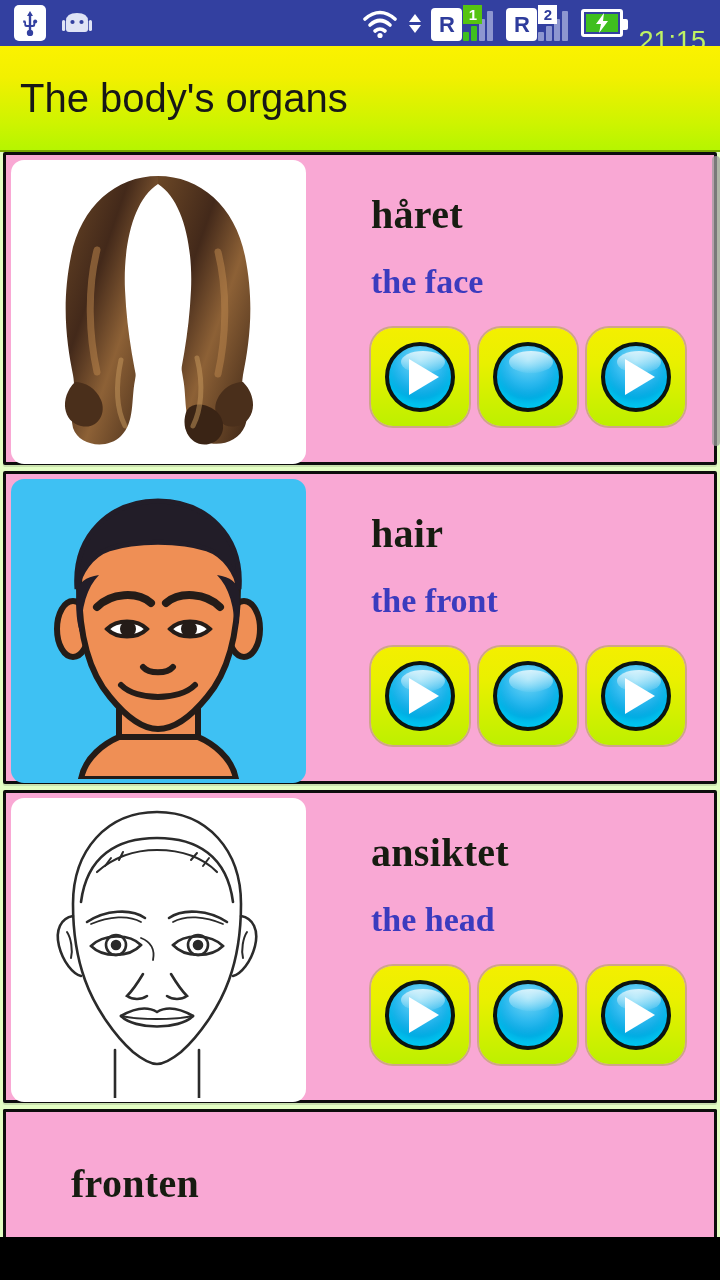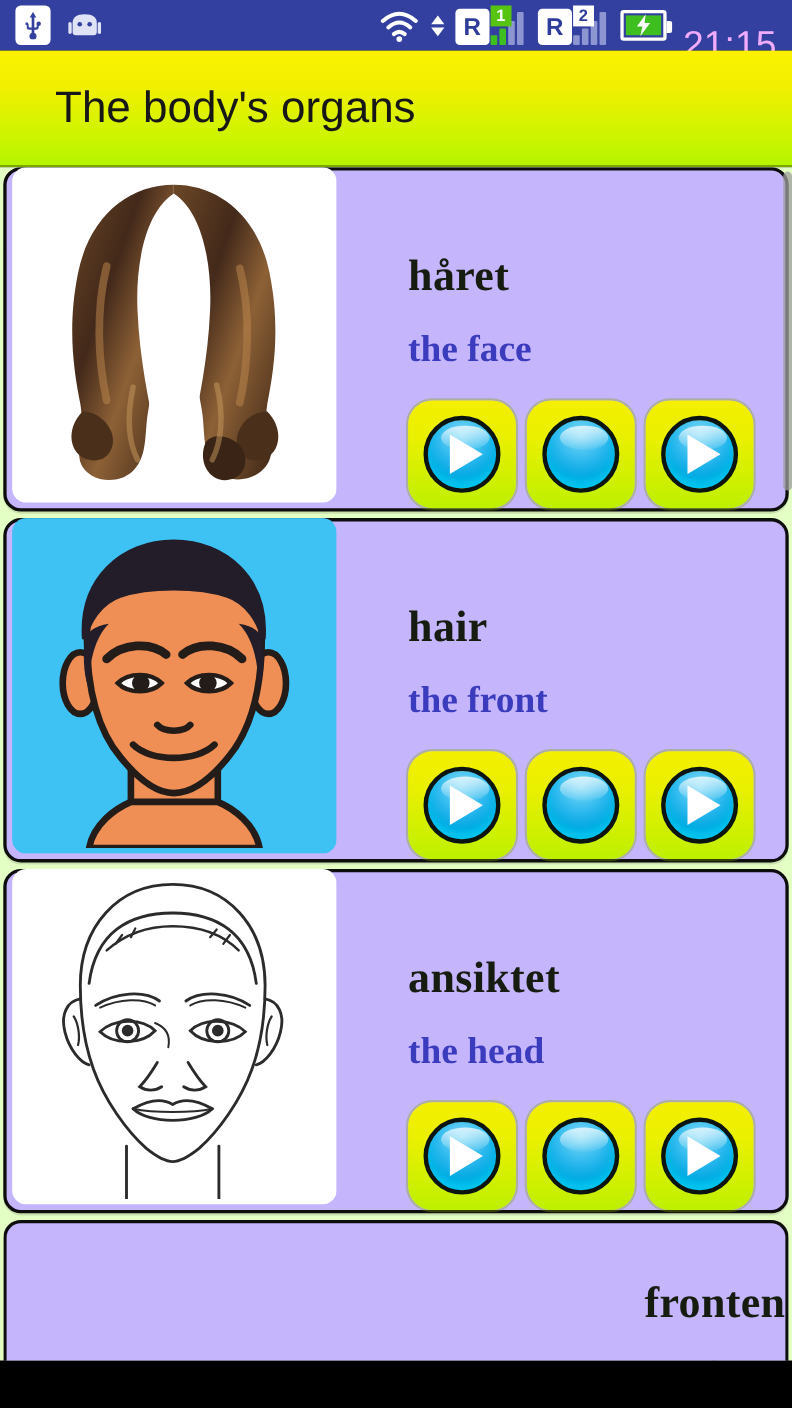--- a/index.html
+++ b/index.html
@@ -59,46 +59,46 @@
     border:3px solid #fff; border-radius:3px; background:#3340a0;
     display:flex; align-items:center; justify-content:center;
   }
   .battery::after {
     content:''; position:absolute; right:-8px; top:7px; width:5px; height:11px;
     background:#fff; border-radius:0 2px 2px 0;
   }
   .batt-fill { position:absolute; inset:2px; background:#3fbf1f; }
   .bolt { position:relative; z-index:2; }
   .clock {
-    color:#f0abfc; font-size:34px; font-weight:normal; letter-spacing:0px;
+    color:#bef264; font-size:27px; font-weight:normal; letter-spacing:0px;
     font-family:"Liberation Sans", sans-serif; padding-left:6px;margin-top:36px;
   }
 
   
   .apptitle-bar {
     position:absolute; top:46px; left:0; width:720px; height:106px;
     background:linear-gradient(to bottom,#fbf200 0%, #f2f000 30%, #cdf400 75%, #b6f500 100%);
     display:flex; align-items:center;
     border-bottom:2px solid #7aa800;
   }
   .apptitle {
-    padding-left:50px; font-size:40px; color:#171717; font-weight:normal;
+    padding-left:20px; font-size:40px; color:#171717; font-weight:normal;
     font-family:"Liberation Sans", sans-serif;
   }
 
   
   .list {
     position:absolute; top:152px; left:0; width:720px; height:1085px;
     background:#e4ffc4; overflow:hidden;
   }
   .card {
     position:relative; margin:0 3px 6px 3px; height:313px;
-    background:#c4b5fd;
-    border:3px solid #0d0d0d; border-radius:16px;
-    display:flex; align-items:flex-end;
+    background:#f9a8d4;
+    border:3px solid #0d0d0d; border-radius:2px;
+    display:flex; align-items:flex-start;
     box-shadow:0 2px 0 rgba(0,0,0,0.12);
   }
   .card-thumb {
     width:295px; min-width:295px; margin:5px 0 5px 5px;
     border-radius:13px; overflow:hidden; position:relative;
   }
   .card-body {
     flex:1; display:flex; flex-direction:column; justify-content:flex-start;
     padding:38px 0 0 65px;
   }

